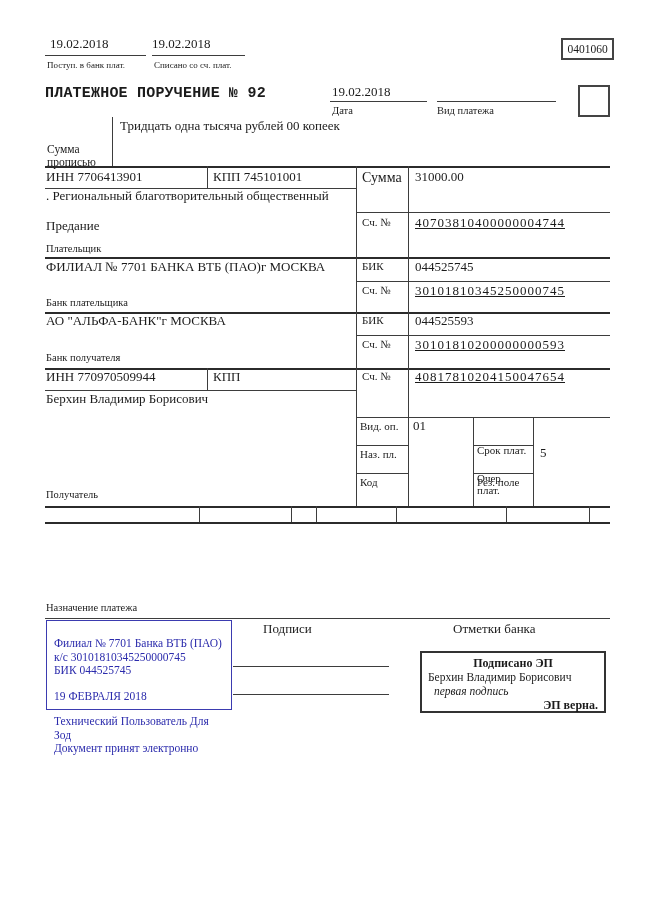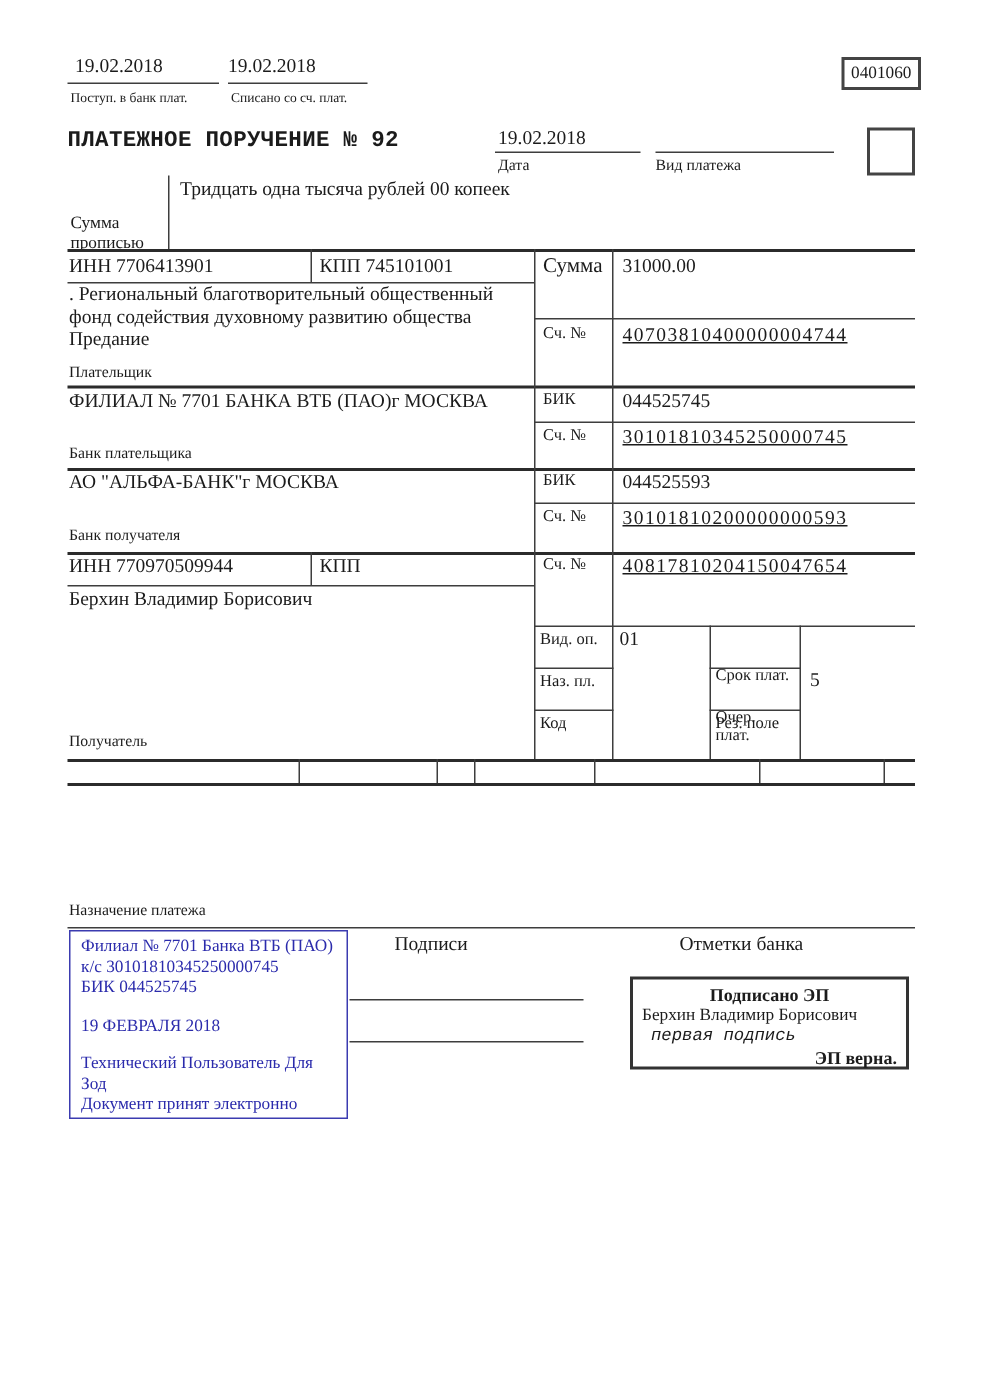--- a/index.html
+++ b/index.html
@@ -19,32 +19,32 @@
     font-family:Liberation Mono, monospace; font-weight:bold; font-size:15px;
     letter-spacing:.2px;
   }
   .codebox {
     position:absolute; left:561px; top:38px; width:49px; height:18px;
     border:2px solid #444; display:flex; align-items:center; justify-content:center;
     font-size:11.5px;
   }
   .vidbox { position:absolute; left:578px; top:85px; width:28px; height:28px; border:2px solid #444; }
   .bluebox {
-    position:absolute; left:46px; top:620px; width:186px; height:126px;
+    position:absolute; left:46px; top:620px; width:186px; height:90px;
     border:1px solid #3b3bb0; color:#2b2bac; font-size:11.5px; line-height:13.5px;
-    padding:4px 7px; box-sizing:border-box;
+    padding:16px 7px; box-sizing:border-box;
   }
   .bluebox .gap { margin-top:12px; }
   .epbox {
     position:absolute; left:420px; top:651px; width:186px; height:62px;
     border:2px solid #333; box-sizing:border-box; padding:3px 6px 0 6px;
     font-size:11.5px; line-height:14px;
   }
   .epbox .ttl { text-align:center; font-weight:bold; font-size:12px; }
-  .epbox .note { font-style:italic; padding-left:6px;font-family:Liberation Mono, monospace; }
+  .epbox .note { font-style:italic; padding-left:6px; }
   .epbox .verdict { text-align:right; font-weight:bold; font-size:12px; }
   .num { letter-spacing:1px;text-decoration:underline; }
 </style>
 </head>
 <body>
 
 <div class="sheet">
 
   <div class="t" style="left:50px;top:37px">19.02.2018</div>
   <div class="hl" style="left:45px;top:55px;width:101px"></div>
@@ -100,21 +100,20 @@
   <div class="vl" style="left:396px;top:506px;height:16px"></div>
   <div class="vl" style="left:506px;top:506px;height:16px"></div>
   <div class="vl" style="left:589px;top:506px;height:16px"></div>
 
   <div class="t" style="left:46px;top:170px">ИНН 7706413901</div>
   <div class="t" style="left:213px;top:170px">КПП 745101001</div>
   <div class="t" style="left:362px;top:170px;font-size:14px">Сумма</div>
   <div class="t" style="left:415px;top:170px">31000.00</div>
 
   <div class="t" style="left:46px;top:189px">. Региональный благотворительный общественный</div>
-  <div class="t" style="left:46px;top:204px">фонд содействия духовному развитию общества</div>
   <div class="t" style="left:46px;top:219px">Предание</div>
   <div class="t" style="left:362px;top:216px;font-size:11px">Сч. №</div>
   <div class="t num" style="left:415px;top:216px">40703810400000004744</div>
   <div class="t lbl" style="left:46px;top:243px">Плательщик</div>
 
   <div class="t" style="left:46px;top:260px">ФИЛИАЛ № 7701 БАНКА ВТБ (ПАО)г МОСКВА</div>
   <div class="t" style="left:362px;top:260px;font-size:11px">БИК</div>
   <div class="t" style="left:415px;top:260px">044525745</div>
   <div class="t" style="left:362px;top:284px;font-size:11px">Сч. №</div>
   <div class="t num" style="left:415px;top:284px">30101810345250000745</div>

